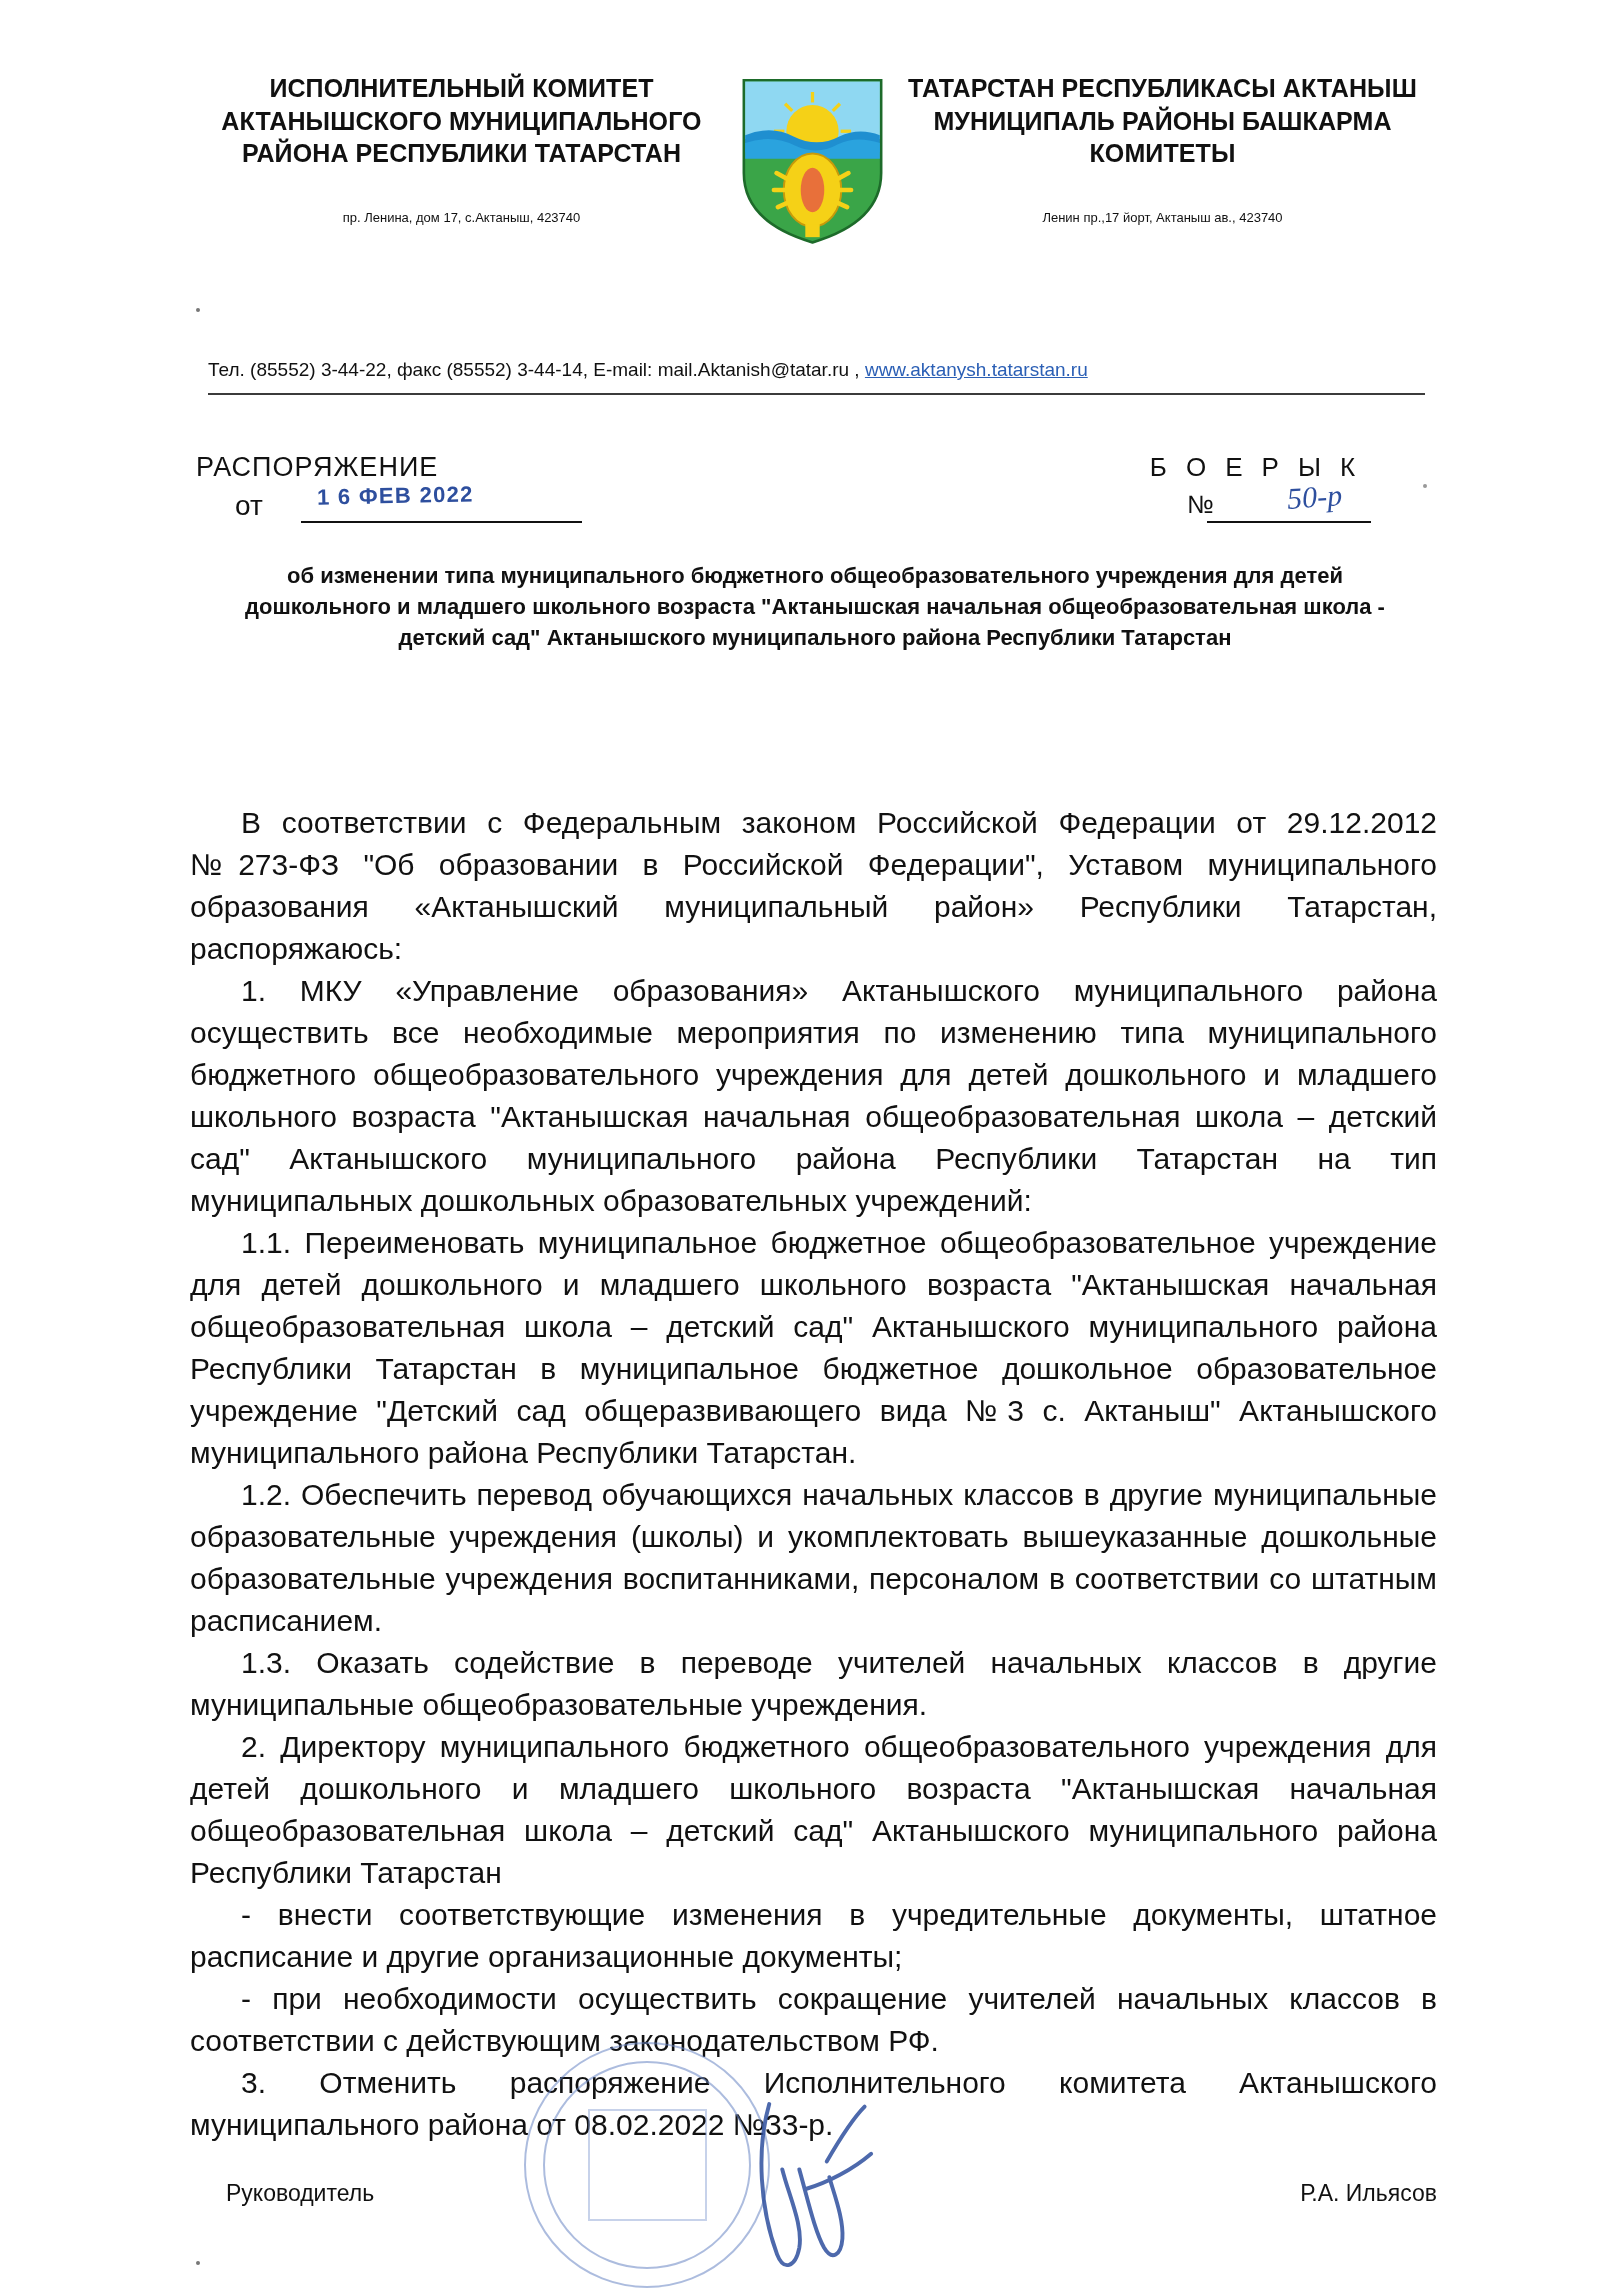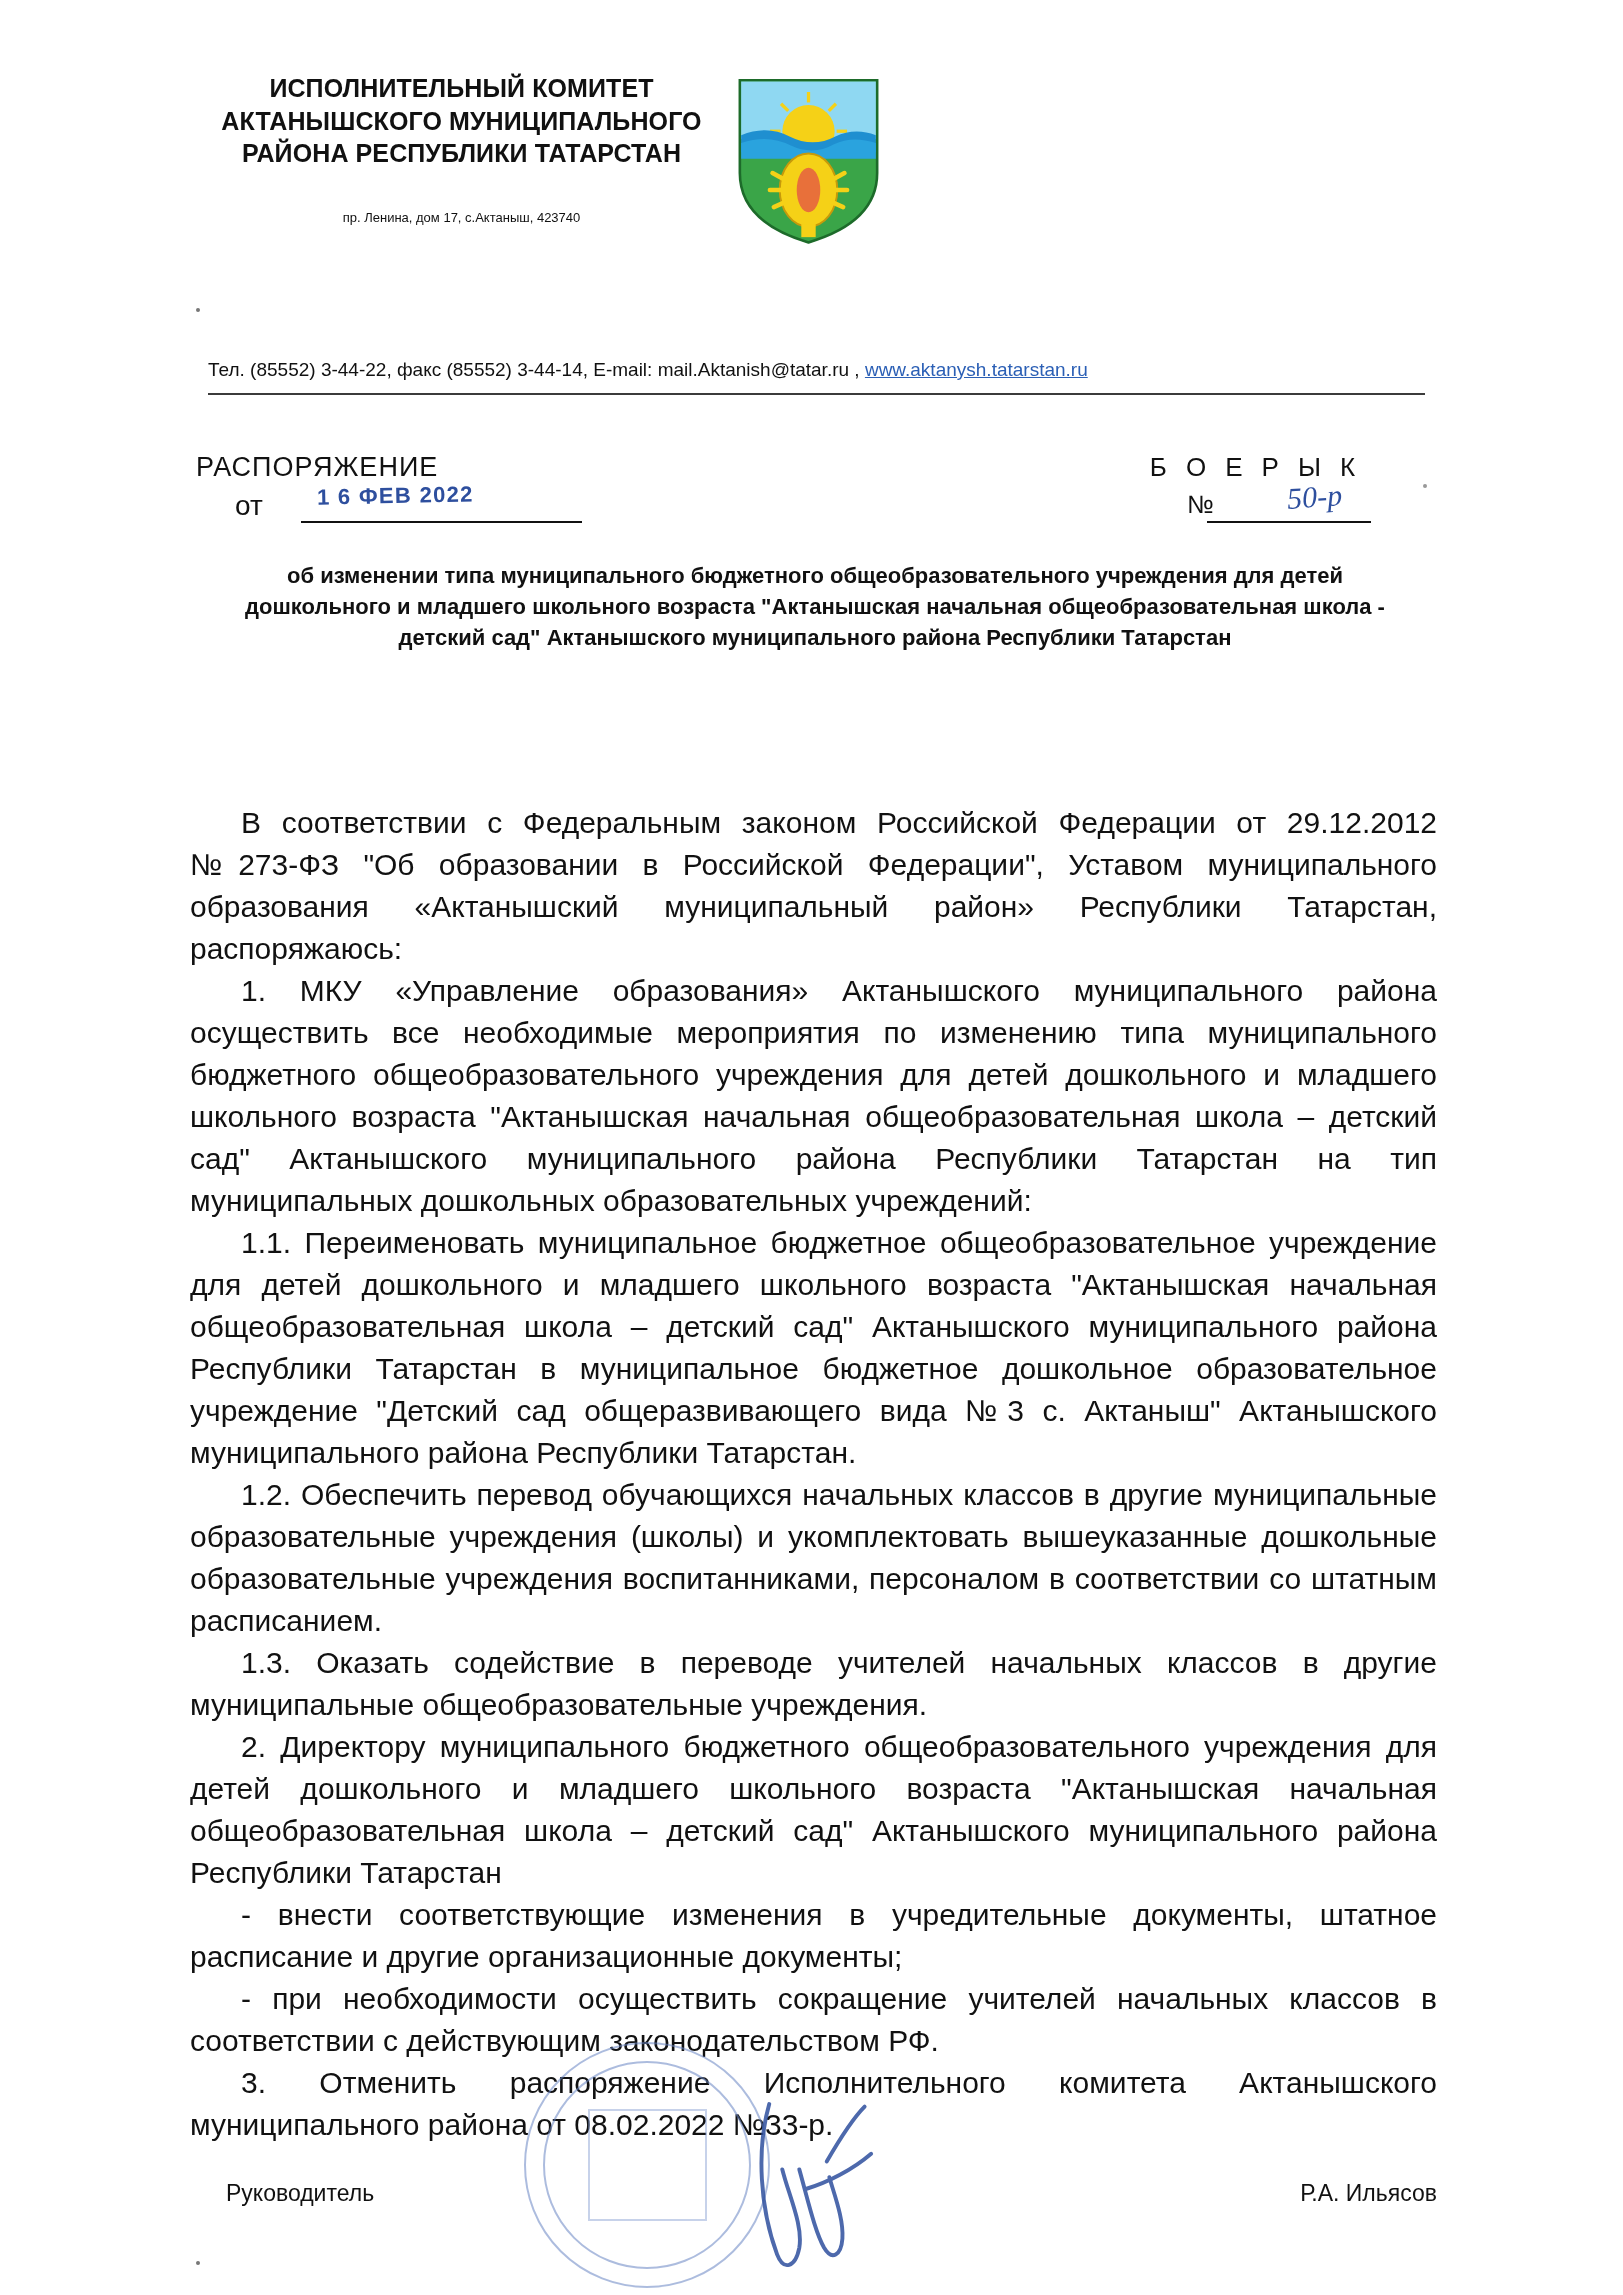--- a/index.html
+++ b/index.html
@@ -19,21 +19,21 @@
     overflow: hidden;
   }
   
   .header {
     position: absolute;
     top: 72px;
     left: 190px;
     width: 1244px;
     display: flex;
     align-items: flex-start;
-    justify-content: flex-start;
+    justify-content: space-between;
   }
   .header-col {
     width: 543px;
     text-align: center;
   }
   .header-col .title-lines {
     font-size: 25px;
     font-weight: bold;
     line-height: 1.30;
     letter-spacing: 0.1px;
@@ -256,20 +256,24 @@
           <line x1="56" y1="176" x2="74" y2="176"></line>
           <line x1="62" y1="202" x2="80" y2="194"></line>
           <line x1="170" y1="150" x2="152" y2="160"></line>
           <line x1="174" y1="176" x2="156" y2="176"></line>
           <line x1="168" y1="202" x2="150" y2="194"></line>
         </g>
         <rect x="104" y="228" width="22" height="20" fill="#f5d117"></rect>
       </svg>
     </div>
 
+    <div class="header-col">
+      <div class="title-lines">ТАТАРСТАН РЕСПУБЛИКАСЫ АКТАНЫШ МУНИЦИПАЛЬ РАЙОНЫ БАШКАРМА КОМИТЕТЫ</div>
+      <div class="addr">Ленин пр.,17  йорт, Актаныш ав., 423740</div>
+    </div>
   </div>
 
   <div class="contact-wrap">
     <div class="contact-line">
       <span>Тел. (85552) 3-44-22, факс (85552)  3-44-14, E-mail:  mail.Aktanish@tatar.ru , </span><a href="#">www.aktanysh.tatarstan.ru</a>
     </div>
     <div class="rule"></div>
   </div>
 
   <div class="order-row">

